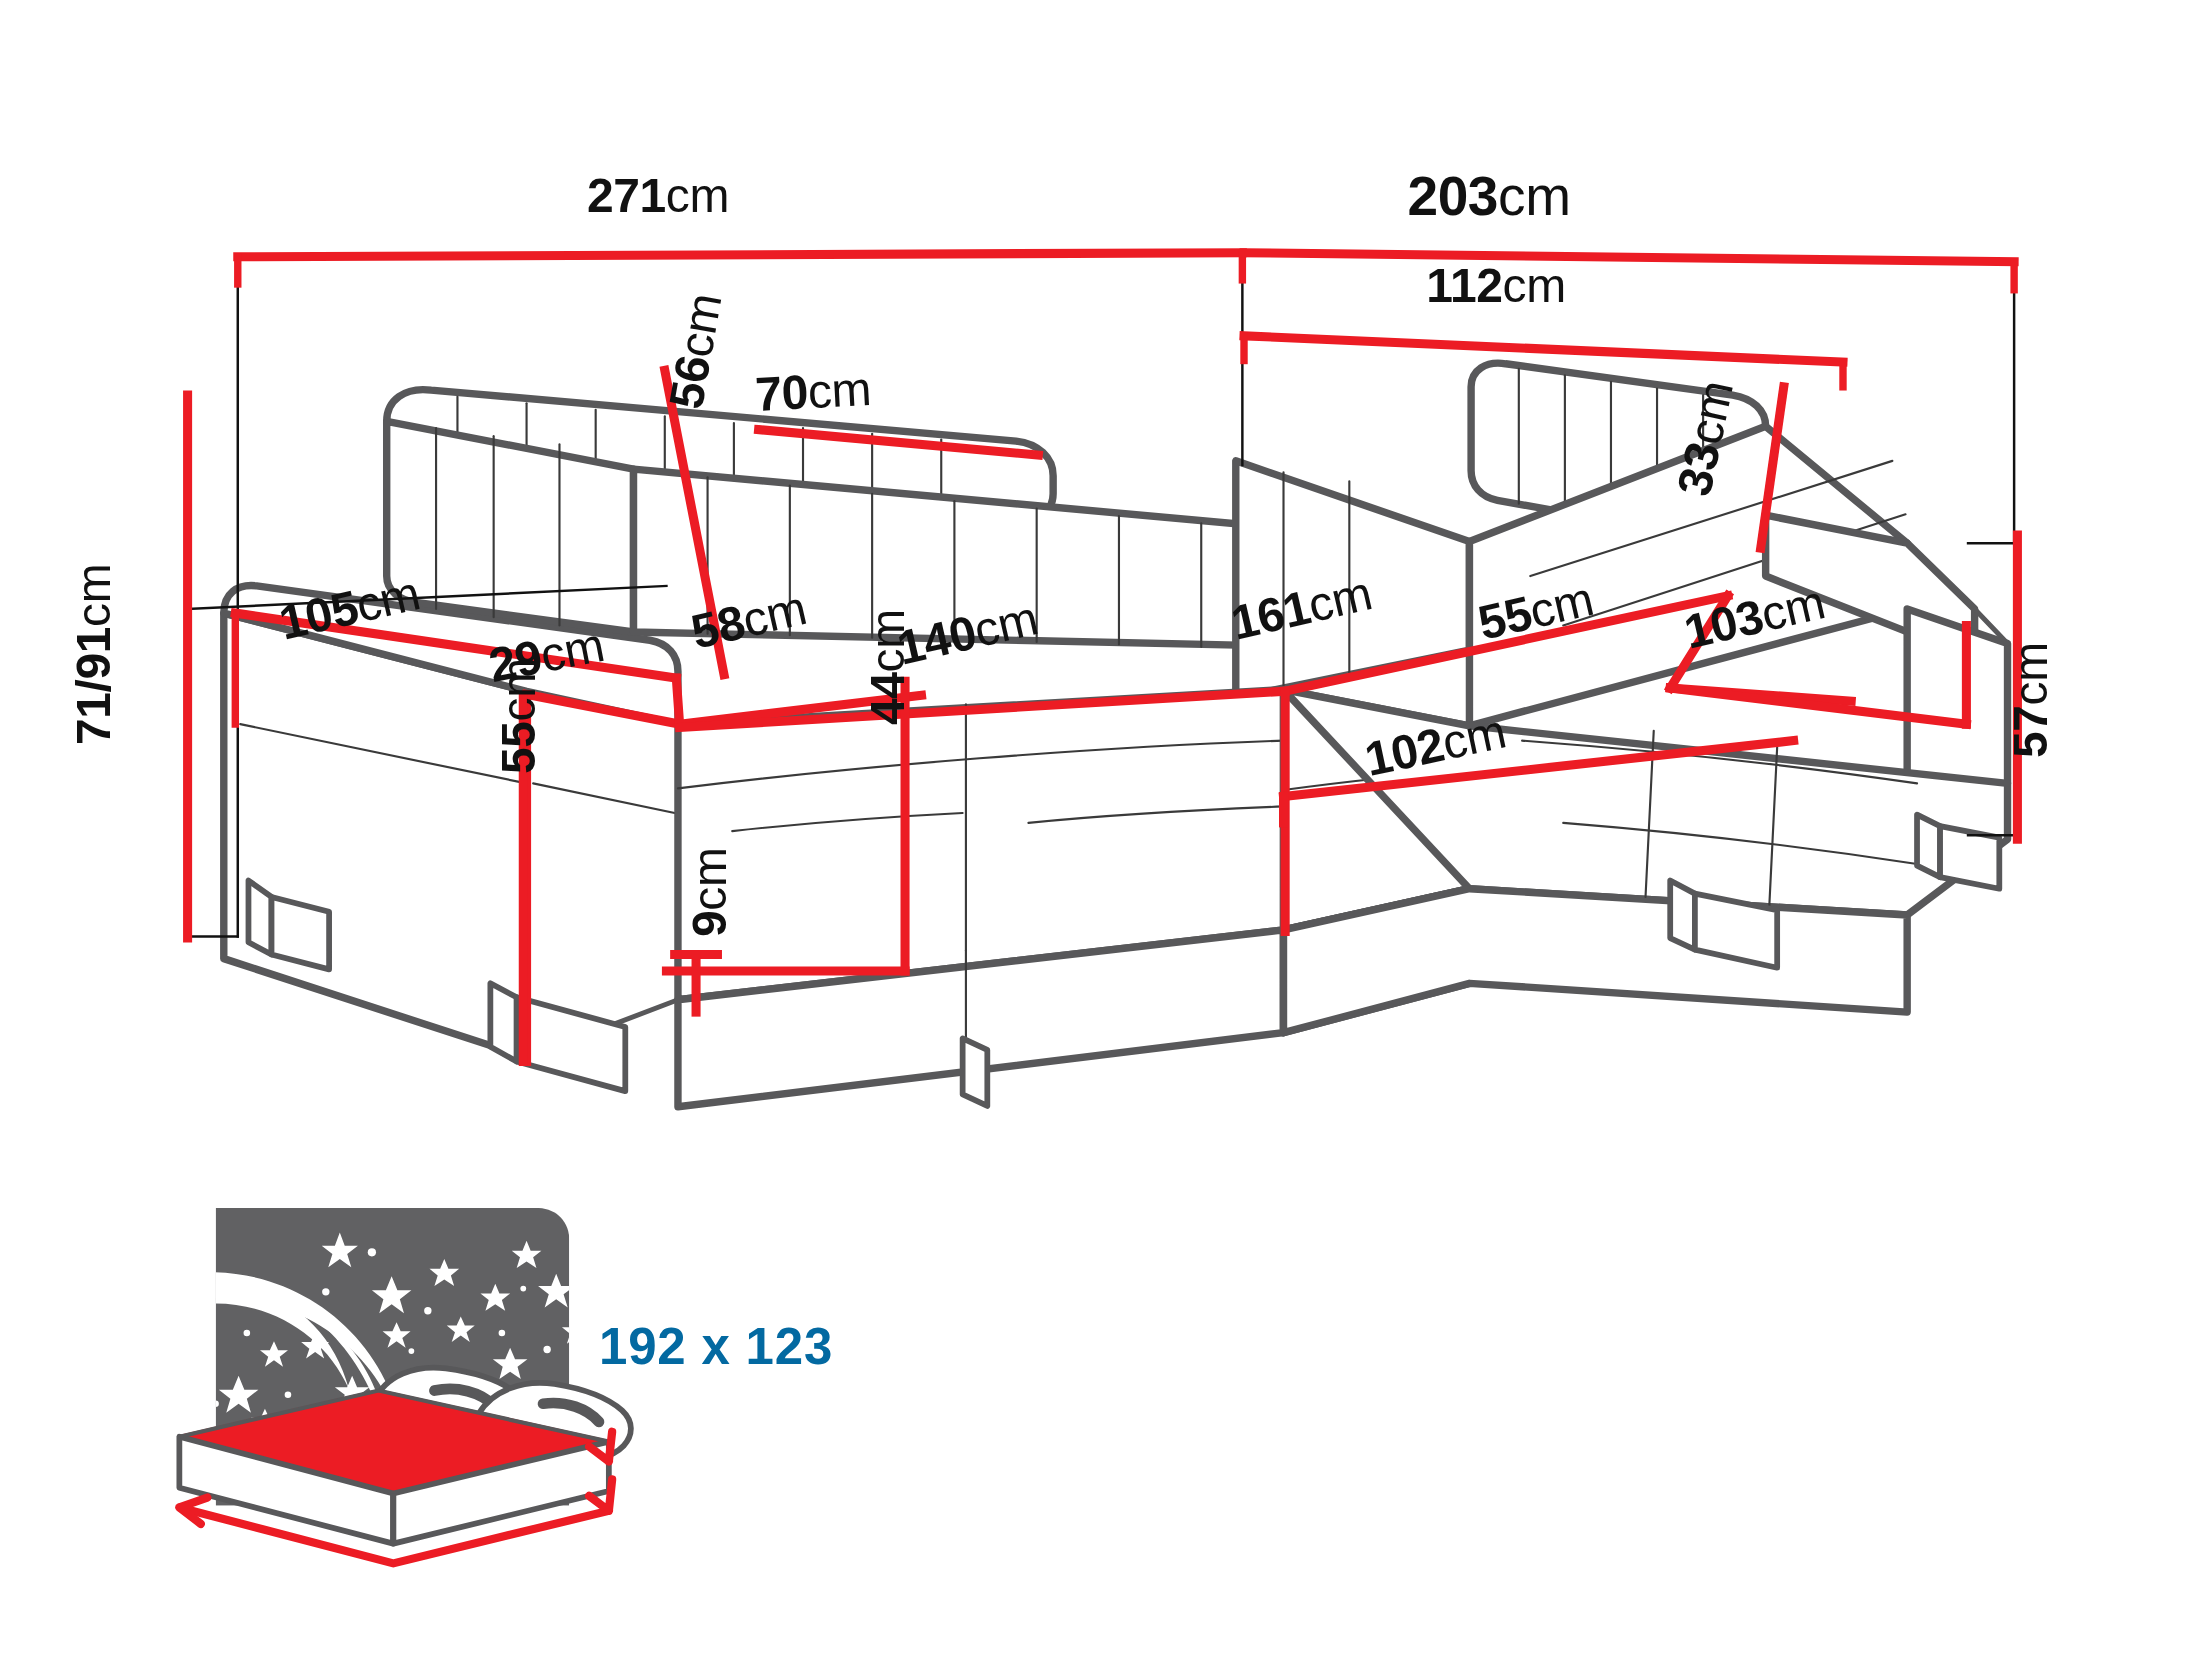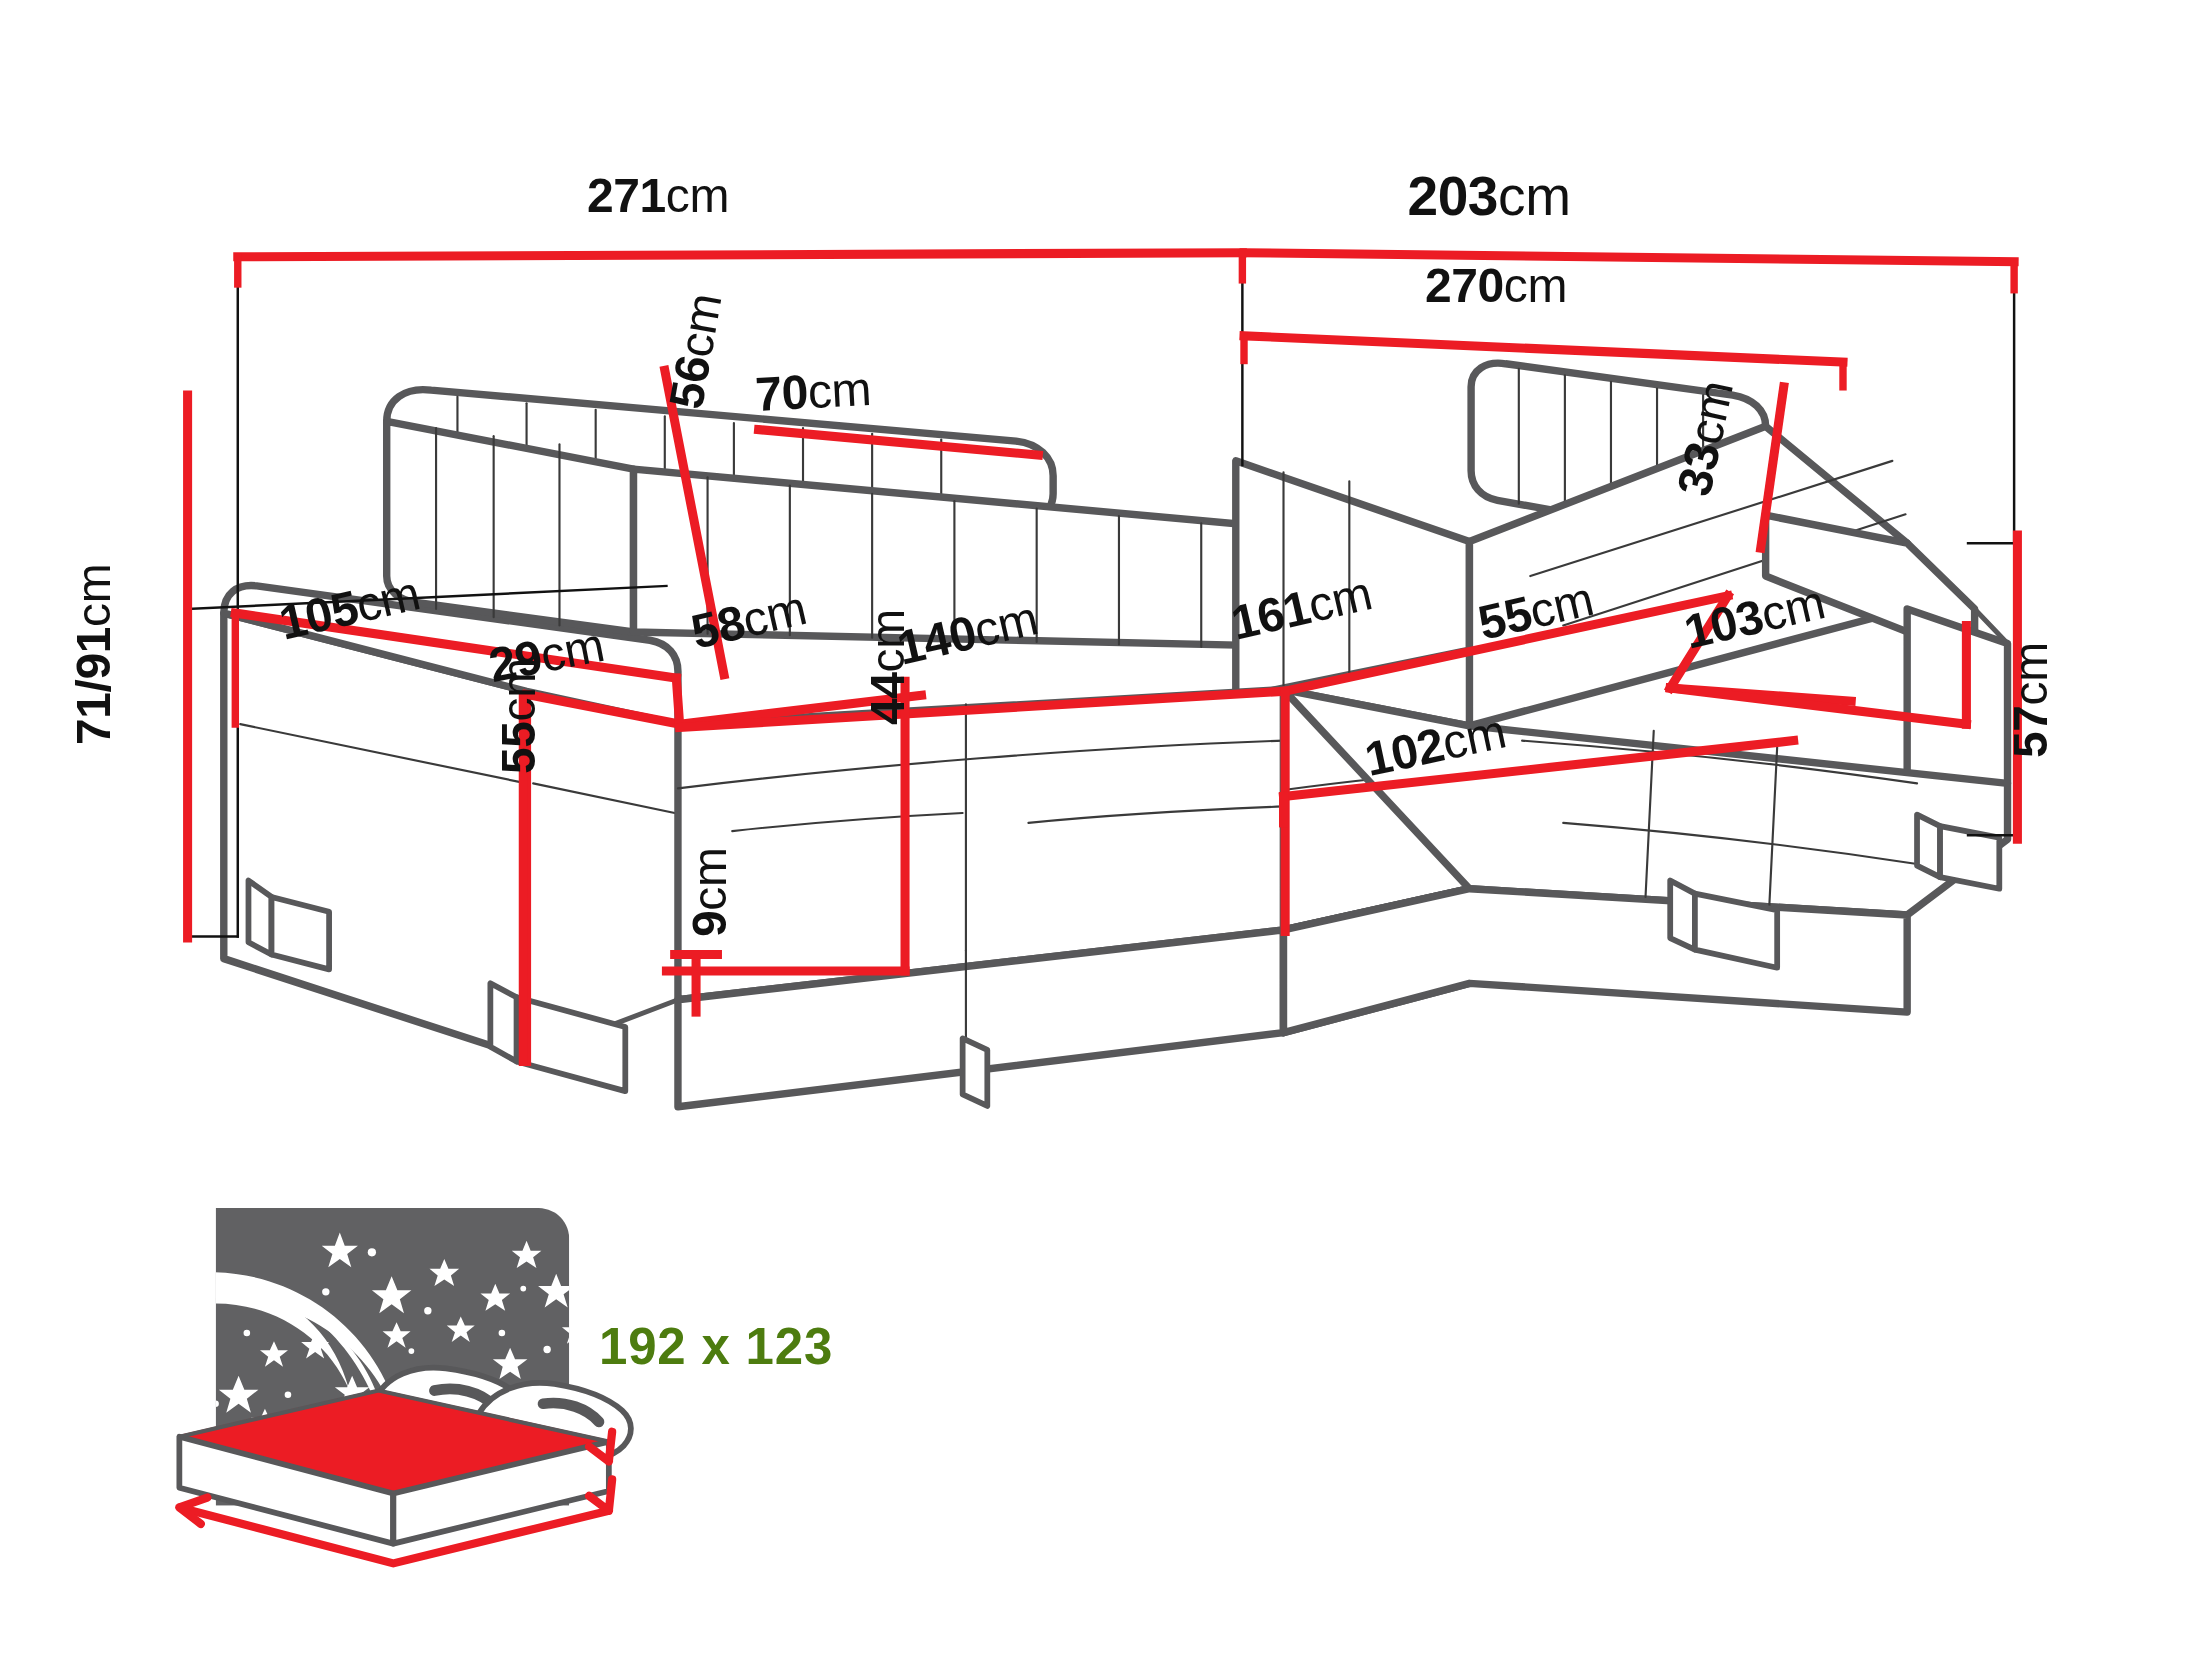--- a/index.html
+++ b/index.html
@@ -44,21 +44,21 @@
     font-weight: bold;
     letter-spacing: -0.4px;
   }
   .dim-label .unit {
     font-weight: 400;
     letter-spacing: -0.4px;
   }
 
   .bed-caption {
     position: absolute;
-    color: #4d7c0f;
+    color: #0369a1;
     font-weight: bold;
     font-family: "Liberation Sans", sans-serif;
     white-space: nowrap;
     letter-spacing: 0.8px;
   }
 </style>
 </head>
 <body>
 
 <div id="diagram-root">
@@ -291,21 +291,21 @@
 
     <g>
       <path class="r" d="M846,1160 L846,1230"></path>
       <path class="r" d="M820,1160 L872,1160"></path>
     </g>
   </svg>
 
   <div id="labels">
       <div class="dim-label" style="left: 658px; top: 196px; font-size: 48px; transform: translate(-50%, -50%) rotate(0deg);"><span class="num">271</span><span class="unit">cm</span></div>
       <div class="dim-label" style="left: 1489px; top: 196px; font-size: 55px; transform: translate(-50%, -50%) rotate(0deg);"><span class="num">203</span><span class="unit">cm</span></div>
-      <div class="dim-label" style="left: 1496px; top: 286px; font-size: 48px; transform: translate(-50%, -50%) rotate(0deg);"><span class="num">270</span><span class="unit">cm</span></div>
+      <div class="dim-label" style="left: 1496px; top: 286px; font-size: 48px; transform: translate(-50%, -50%) rotate(0deg);"><span class="num">112</span><span class="unit">cm</span></div>
       <div class="dim-label" style="left: 161px; top: 769px; font-size: 48px; transform: translate(-50%, -50%) rotate(-90deg);"><span class="num">71/91</span><span class="unit">cm</span></div>
       <div class="dim-label" style="left: 812px; top: 395px; font-size: 48px; transform: translate(-50%, -50%) rotate(-3deg);"><span class="num">70</span><span class="unit">cm</span></div>
       <div class="dim-label" style="left: 720px; top: 428px; font-size: 48px; transform: translate(-50%, -50%) rotate(-80deg);"><span class="num">56</span><span class="unit">cm</span></div>
       <div class="dim-label" style="left: 346px; top: 625px; font-size: 48px; transform: translate(-50%, -50%) rotate(-13deg);"><span class="num">105</span><span class="unit">cm</span></div>
       <div class="dim-label" style="left: 543px; top: 667px; font-size: 48px; transform: translate(-50%, -50%) rotate(-11deg);"><span class="num">29</span><span class="unit">cm</span></div>
       <div class="dim-label" style="left: 745px; top: 634px; font-size: 48px; transform: translate(-50%, -50%) rotate(-13deg);"><span class="num">58</span><span class="unit">cm</span></div>
       <div class="dim-label" style="left: 964px; top: 650px; font-size: 48px; transform: translate(-50%, -50%) rotate(-13deg);"><span class="num">140</span><span class="unit">cm</span></div>
       <div class="dim-label" style="left: 1298px; top: 625px; font-size: 48px; transform: translate(-50%, -50%) rotate(-13deg);"><span class="num">161</span><span class="unit">cm</span></div>
       <div class="dim-label" style="left: 1532px; top: 625px; font-size: 48px; transform: translate(-50%, -50%) rotate(-13deg);"><span class="num">55</span><span class="unit">cm</span></div>
       <div class="dim-label" style="left: 1751px; top: 634px; font-size: 48px; transform: translate(-50%, -50%) rotate(-13deg);"><span class="num">103</span><span class="unit">cm</span></div>

